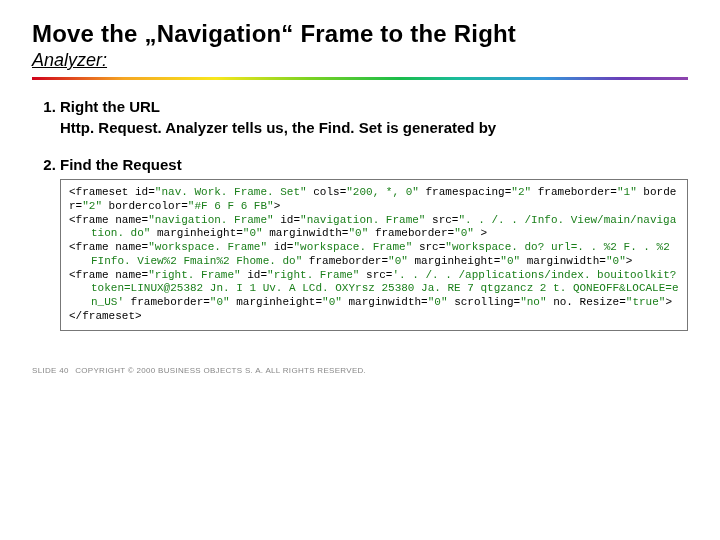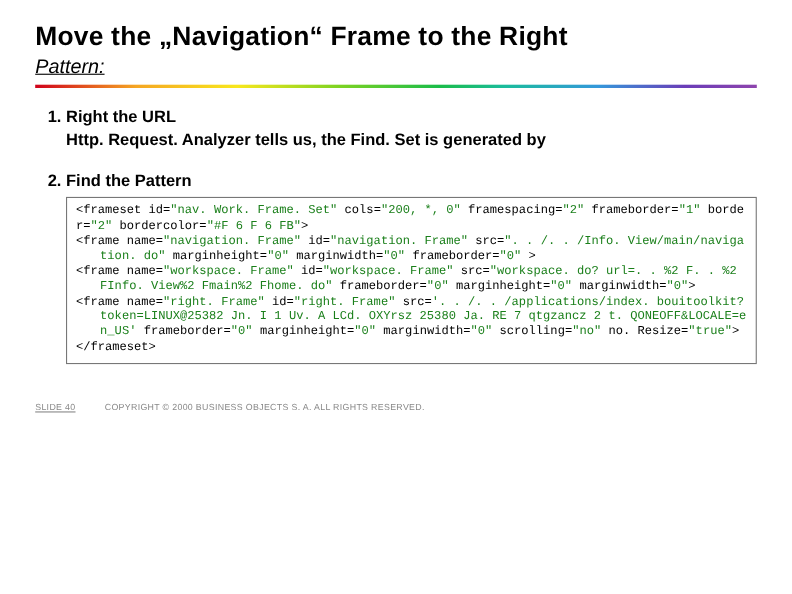--- a/index.html
+++ b/index.html
@@ -90,40 +90,39 @@
 
   .footer {
     position: absolute;
     left: 32px;
     bottom: 18px;
     font-size: 8px;
     color: #888;
     letter-spacing: 0.3px;
   }
   .footer .slide-num {
-    margin-right: 24px;
-    text-decoration: underline;
+    margin-right: 4px;
   }
 </style>
 </head>
 <body>
 
 <div class="slide">
 
   <h1 class="title">Move the „Navigation“ Frame to the Right</h1>
-  <div class="subtitle">Pattern:</div>
+  <div class="subtitle">Analyzer:</div>
   <div class="rainbow"></div>
 
   <ol class="main-list">
     <li>
       <span class="step-heading">Right the URL</span>
       <span class="step-body">Http. Request. Analyzer tells us, the Find. Set is generated by</span>
     </li>
     <li>
-      <span class="step-heading">Find the Pattern</span>
+      <span class="step-heading">Find the Request</span>
       <div class="code-box"><span class="indent0"><span>&lt;frameset id=</span><span class="attr-val">"nav. Work. Frame. Set"</span><span> cols=</span><span class="attr-val">"200, *, 0"</span><span> framespacing=</span><span class="attr-val">"2"</span><span> frameborder=</span><span class="attr-val">"1"</span><span> border=</span><span class="attr-val">"2"</span><span> bordercolor=</span><span class="attr-val">"#F 6 F 6 FB"</span><span>&gt;</span></span>
 <span class="indent1"><span>&lt;frame name=</span><span class="attr-val">"navigation. Frame"</span><span> id=</span><span class="attr-val">"navigation. Frame"</span><span> src=</span><span class="attr-val">". . /. . /Info. View/main/navigation. do"</span><span> marginheight=</span><span class="attr-val">"0"</span><span> marginwidth=</span><span class="attr-val">"0"</span><span> frameborder=</span><span class="attr-val">"0"</span><span> &gt;</span></span>
 <span class="indent1"><span>&lt;frame name=</span><span class="attr-val">"workspace. Frame"</span><span> id=</span><span class="attr-val">"workspace. Frame"</span><span> src=</span><span class="attr-val">"workspace. do? url=. . %2 F. . %2 FInfo. View%2 Fmain%2 Fhome. do"</span><span> frameborder=</span><span class="attr-val">"0"</span><span> marginheight=</span><span class="attr-val">"0"</span><span> marginwidth=</span><span class="attr-val">"0"</span><span>&gt;</span></span>
 <span class="indent1"><span>&lt;frame name=</span><span class="attr-val">"right. Frame"</span><span> id=</span><span class="attr-val">"right. Frame"</span><span> src=</span><span class="attr-val">'. . /. . /applications/index. bouitoolkit? token=LINUX@25382 Jn. I 1 Uv. A LCd. OXYrsz 25380 Ja. RE 7 qtgzancz 2 t. QONEOFF&amp;LOCALE=en_US'</span><span> frameborder=</span><span class="attr-val">"0"</span><span> marginheight=</span><span class="attr-val">"0"</span><span> marginwidth=</span><span class="attr-val">"0"</span><span> scrolling=</span><span class="attr-val">"no"</span><span> no. Resize=</span><span class="attr-val">"true"</span><span>&gt;</span></span>
 <span class="indent0">&lt;/frameset&gt;</span></div>
     </li>
   </ol>
 
   <div class="footer">
     <span class="slide-num">SLIDE 40</span>

